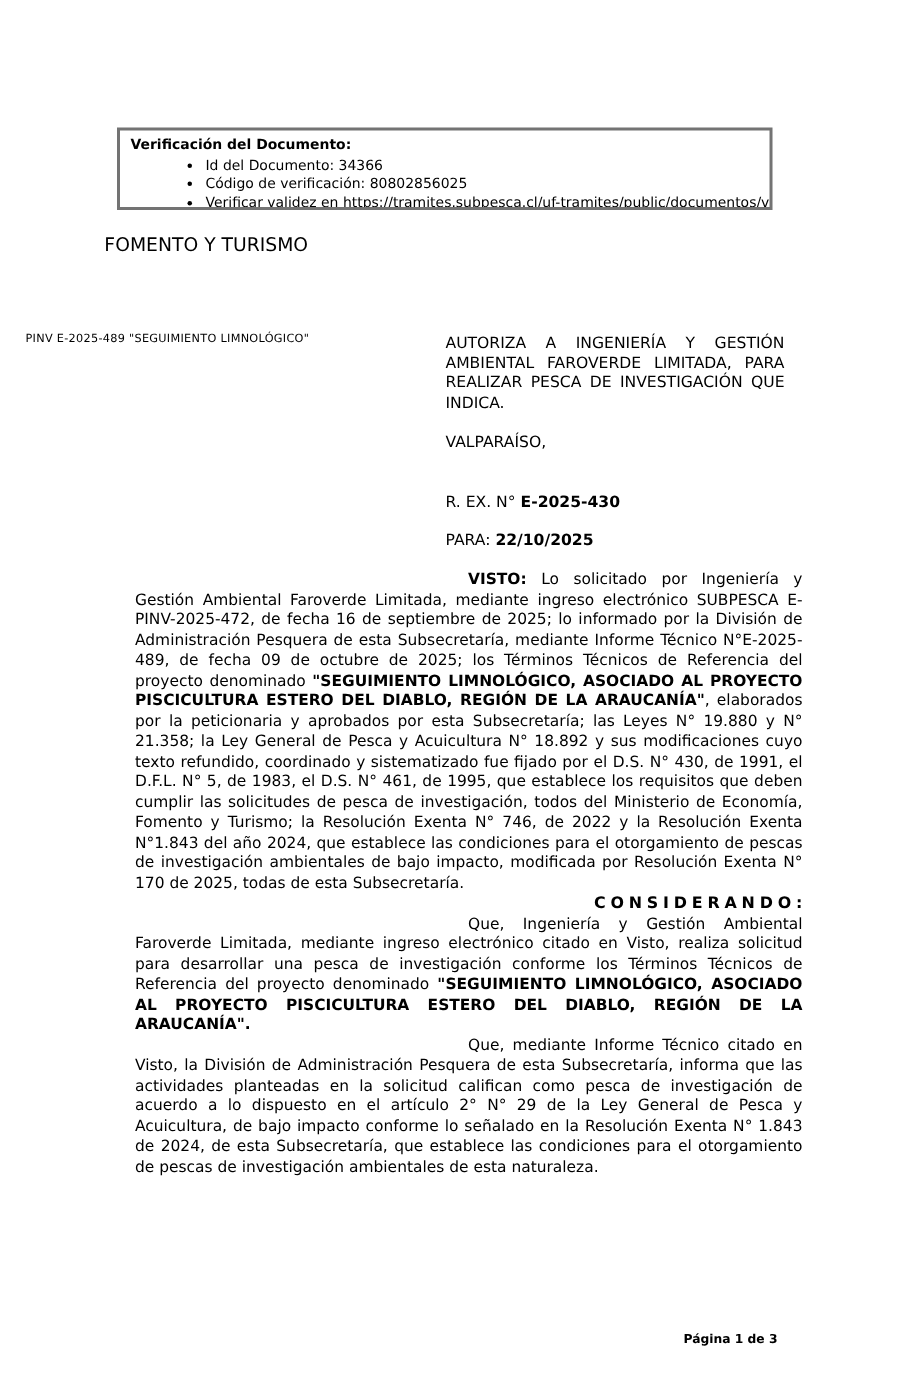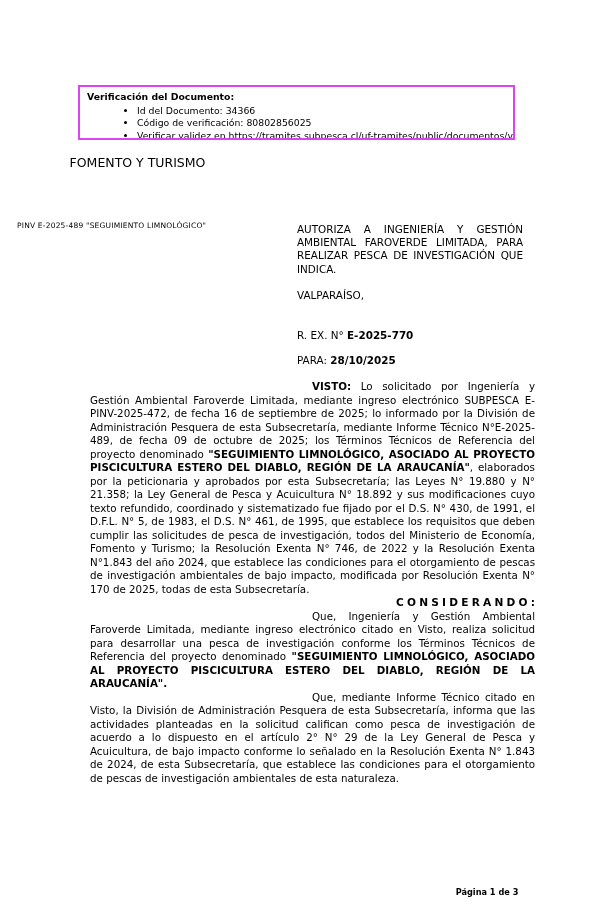--- a/index.html
+++ b/index.html
@@ -4,21 +4,21 @@
 <style>
   html,body { margin:0; padding:0; background:#ffffff; }
   .page {
     position:relative; width:600px; height:918px; background:#ffffff;
     font-family:"DejaVu Sans", sans-serif; color:#000;
     overflow:hidden;
   }
   
   .verify-box {
     position:absolute; left:78px; top:85px; width:419px; height:47px;
-    border:2px solid #d946ef; padding:4px 7px 0 7px; overflow:hidden;
+    border:2px solid #737373; padding:4px 7px 0 7px; overflow:hidden;
     font-size:9.3px; line-height:12.5px;
   }
   .vb-title { font-weight:bold; }
   .vb-list { margin:1px 0 0 0; padding-left:30px; list-style:disc; }
   .vb-list li { white-space:nowrap;margin-left:20px; }
   .vb-link { text-decoration:underline; }
   
   .ministry {
     position:absolute; left:20px; top:155px; width:235px; text-align:center;
     font-size:12.5px; line-height:15.5px;
@@ -71,25 +71,25 @@
   </div>
 
 
   <div class="ref">PINV E-2025-489 "SEGUIMIENTO LIMNOLÓGICO"</div>
 
   <div class="subject">AUTORIZA A INGENIERÍA Y GESTIÓN AMBIENTAL FAROVERDE LIMITADA, PARA REALIZAR PESCA DE INVESTIGACIÓN QUE INDICA.</div>
 
   <div class="city">VALPARAÍSO,</div>
 
   <div class="rex">
-    <span>R. EX. N° </span><span class="b">E-2025-770</span>
+    <span>R. EX. N° </span><span class="b">E-2025-430</span>
   </div>
 
   <div class="fecha">
-    <span>PARA: </span><span class="b">28/10/2025</span>
+    <span>PARA: </span><span class="b">22/10/2025</span>
   </div>
 
   <div class="body">
     <p><span style="font-weight: bold;">VISTO:</span><span> Lo solicitado por Ingeniería y Gestión Ambiental Faroverde Limitada, mediante ingreso electrónico SUBPESCA E-PINV-2025-472, de fecha 16 de septiembre de 2025; lo informado por la División de Administración Pesquera de esta Subsecretaría, mediante Informe Técnico N°E-2025-489, de fecha 09 de octubre de 2025; los Términos Técnicos de Referencia del proyecto denominado </span><span style="font-weight: bold;">"SEGUIMIENTO LIMNOLÓGICO, ASOCIADO AL PROYECTO PISCICULTURA ESTERO DEL DIABLO, REGIÓN DE LA ARAUCANÍA"</span><span>, elaborados por la peticionaria y aprobados por esta Subsecretaría; las Leyes N° 19.880 y N° 21.358; la Ley General de Pesca y Acuicultura N° 18.892 y sus modificaciones cuyo texto refundido, coordinado y sistematizado fue fijado por el D.S. N° 430, de 1991, el D.F.L. N° 5, de 1983, el D.S. N° 461, de 1995, que establece los requisitos que deben cumplir las solicitudes de pesca de investigación, todos del Ministerio de Economía, Fomento y Turismo; la Resolución Exenta N° 746, de 2022 y la Resolución Exenta N°1.843 del año 2024, que establece las condiciones para el otorgamiento de pescas de investigación ambientales de bajo impacto, modificada por Resolución Exenta N° 170 de 2025, todas de esta Subsecretaría.</span></p>
     <p class="considerando">CONSIDERANDO:</p>
     <p><span>Que, Ingeniería y Gestión Ambiental Faroverde Limitada, mediante ingreso electrónico citado en Visto, realiza solicitud para desarrollar una pesca de investigación conforme los Términos Técnicos de Referencia del proyecto denominado </span><span style="font-weight: bold;">"SEGUIMIENTO LIMNOLÓGICO, ASOCIADO AL PROYECTO PISCICULTURA ESTERO DEL DIABLO, REGIÓN DE LA ARAUCANÍA".</span></p>
     <p><span>Que, mediante Informe Técnico citado en Visto, la División de Administración Pesquera de esta Subsecretaría, informa que las actividades planteadas en la solicitud califican como pesca de investigación de acuerdo a lo dispuesto en el artículo 2° N° 29 de la Ley General de Pesca y Acuicultura, de bajo impacto conforme lo señalado en la Resolución Exenta N° 1.843 de 2024, de esta Subsecretaría, que establece las condiciones para el otorgamiento de pescas de investigación ambientales de esta naturaleza.</span></p>
   </div>
 
   <div class="footer">Página 1 de 3</div>

